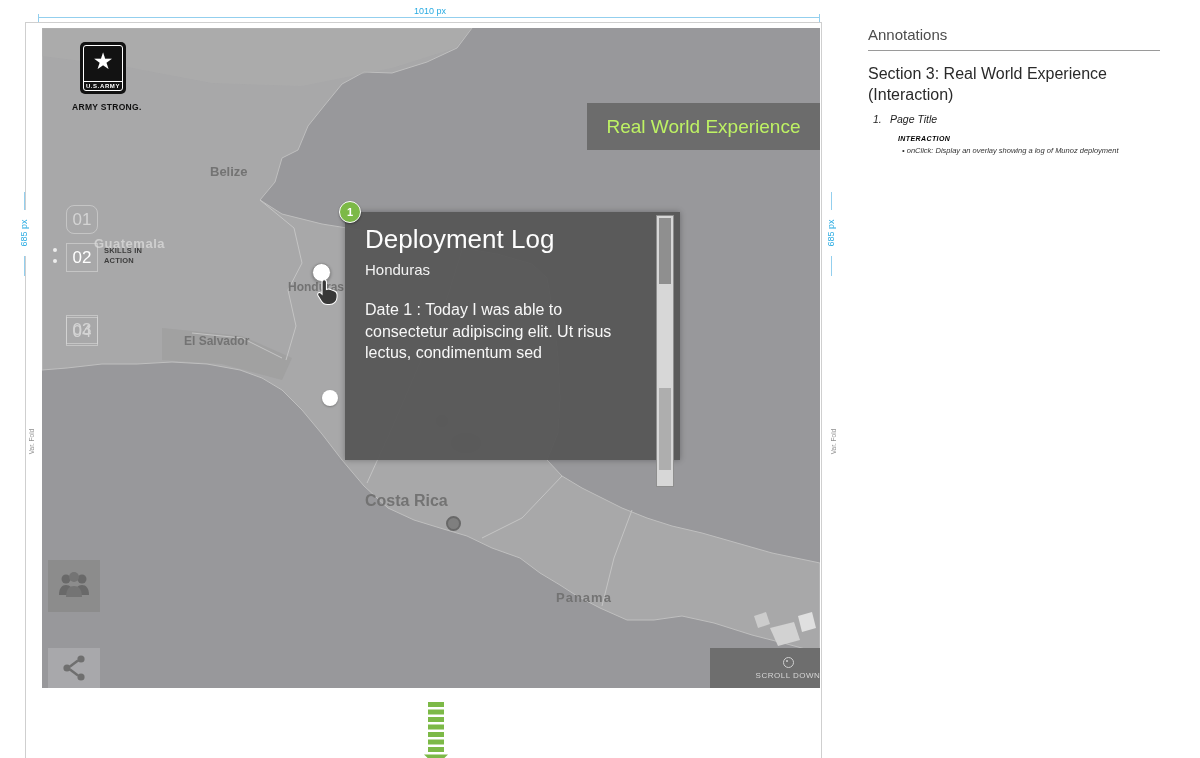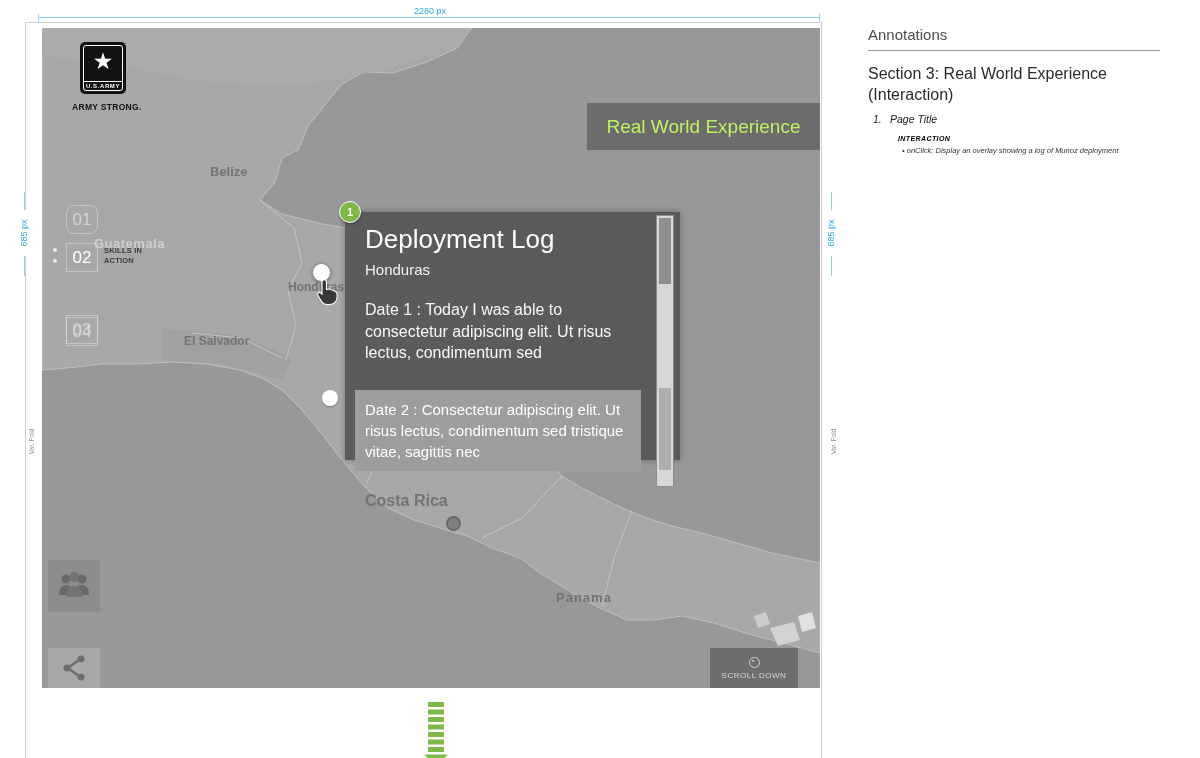--- a/index.html
+++ b/index.html
@@ -79,21 +79,21 @@
   .badge{position:absolute;left:297px;top:173px;width:20px;height:20px;border-radius:50%;background:#7cb947;
          border:1px solid #fff;color:#fff;font-size:11px;font-weight:bold;display:flex;align-items:center;
          justify-content:center;box-shadow:0 1px 2px rgba(0,0,0,.35);z-index:4;box-sizing:content-box;}
 
   
   .people-btn{position:absolute;left:6px;top:532px;width:52px;height:52px;background:#8c8c8c;
               display:flex;align-items:center;justify-content:center;z-index:2;}
   .share-btn{position:absolute;left:6px;top:620px;width:52px;height:40px;background:rgba(255,255,255,.16);
              display:flex;align-items:center;justify-content:center;z-index:2;}
   .scrolldown{position:absolute;left:668px;top:620px;width:88px;height:40px;background:#6e6e6e;display:flex;
-              flex-direction:column;align-items:center;justify-content:center;gap:3px;z-index:2;}
+              flex-direction:column;align-items:center;justify-content:center;gap:3px;z-index:2;padding-left:34px;}
   .sd-icon{width:9px;height:9px;border:1px solid #cfcfcf;border-radius:50%;position:relative;}
   .sd-icon::after{content:"";position:absolute;left:2.5px;top:2.5px;width:2px;height:2px;background:#cfcfcf;border-radius:50%;}
   .sd-label{font-size:8px;color:#d6d6d6;letter-spacing:.5px;}
 
   
   .fold-arrow{position:absolute;left:424px;top:702px;}
 
   
   .annotations{position:absolute;left:868px;top:26px;width:292px;}
   .ann-header{font-size:15px;color:#4d4d4d;}
@@ -106,21 +106,21 @@
   .ann-bullet{margin:4px 0 0 34px;font-size:7.5px;color:#333;width:245px;}
   .ann-bullet::before{content:"•  ";}
 </style>
 </head>
 <body>
 
 <div class="stage">
 
   <div class="wire-frame"></div>
   <div class="dim-top-line"></div>
-  <div class="dim-top-label">2280 px</div>
+  <div class="dim-top-label">1010 px</div>
   <div class="dim-vline vl-left"></div>
   <div class="dim-vline vl-right"></div>
   <div class="dim-side ds-left">685 px</div>
   <div class="dim-side ds-right">685 px</div>
   <div class="fold-note fn-left">Var. Fold</div>
   <div class="fold-note fn-right">Var. Fold</div>
 
   <div class="map">
 
     <svg class="map-svg" viewBox="0 0 778 660" preserveAspectRatio="none">
@@ -180,21 +180,20 @@
     <div class="nav-dot dot1"></div>
     <div class="nav-dot dot2"></div>
 
     <div class="pin-secondary"></div>
     <div class="dot-marker"></div>
 
     <div class="overlay">
       <div class="ov-title">Deployment Log</div>
       <div class="ov-sub">Honduras</div>
       <div class="ov-p1">Date 1 : Today I was able to consectetur adipiscing elit. Ut risus lectus, condimentum sed</div>
-      <div class="ov-p2">Date 2 : Consectetur adipiscing elit. Ut risus lectus, condimentum sed tristique vitae, sagittis nec</div>
       <div class="ov-scroll">
         <div class="thumb-a"></div>
         <div class="thumb-b"></div>
       </div>
     </div>
 
     <div class="badge">1</div>
     <div class="pin-main"></div>
     <div class="cursor">
       <svg viewBox="0 0 24 28" width="23" height="28">

